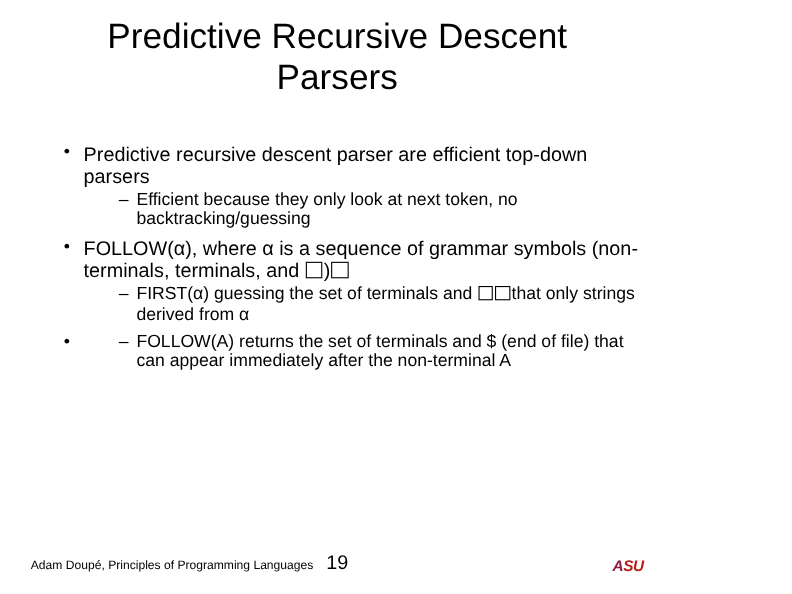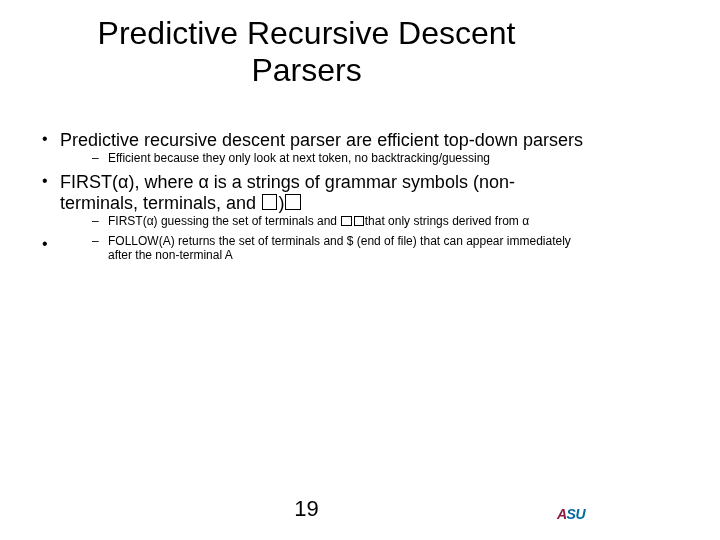--- a/index.html
+++ b/index.html
@@ -19,21 +19,21 @@
     box-sizing: border-box;
   }
   .title {
     font-size: 32px;
     text-align: center;
     padding: 15px 60px 5px 60px;
     line-height: 1.15;
     font-weight: normal;
   }
   .body {
-    padding: 0 30px 0 14px;
+    padding: 0 30px 0 30px;
     margin-top: 36px;
   }
   ul.lvl1 {
     list-style: none;
     margin: 0;
     padding: 0 0 0 28px;
   }
   ul.lvl1 > li {
     position: relative;
     font-size: 18px;
@@ -48,21 +48,21 @@
     top: 0;
     font-size: 16px;
   }
   ul.lvl2 {
     list-style: none;
     margin: 2px 0 4px 0;
     padding: 0 0 0 32px;
   }
   ul.lvl2 > li {
     position: relative;
-    font-size: 12px;
+    font-size: 16px;
     line-height: 1.15;
     margin: 2px 0;
     padding-left: 16px;
   }
   ul.lvl2 > li::before {
     content: "–";
     position: absolute;
     left: 0;
     top: 0;
   }
@@ -72,33 +72,33 @@
     bottom: 20px;
     font-size: 11px;
     color: #000;
   }
   .pagenum {
     position: absolute;
     left: 0;
     right: 0;
     bottom: 18px;
     text-align: center;
-    font-size: 22px;
+    font-size: 18px;
   }
   .logo {
     position: absolute;
     right: 28px;
     bottom: 18px;
     font-weight: bold;
     font-style: italic;
     font-size: 14px;
     letter-spacing: -0.5px;
   }
   .logo .a  { color: #8C1D40; }
-  .logo .su { color: #0369a1; }
+  .logo .su { color: #b91c1c; }
   .unk {
     display: inline-block;
     width: 0.85em;
     height: 0.85em;
     border: 1.5px solid #000;
     box-sizing: border-box;
     vertical-align: -1px;
     margin: 0 1px;
   }
 </style>
@@ -116,37 +116,38 @@
         <span>Predictive recursive descent parser are efficient top-down parsers</span>
         <ul class="lvl2">
           <li>
             <span>Efficient because they only look at next token, no backtracking/guessing</span>
           </li>
         </ul>
       </li>
 
 
       <li>
-        <span>FIRST(α), where α is a strings of grammar symbols (non-terminals, terminals, and </span><span class="unk"></span><span>)</span><span class="unk"></span>
+        <span>FOLLOW(α), where α is a sequence of grammar symbols (non-terminals, terminals, and </span><span class="unk"></span><span>)</span><span class="unk"></span>
         <ul class="lvl2">
           <li>
             <span>FIRST(α) guessing the set of terminals and </span><span class="unk"></span><span class="unk"></span><span>that only strings derived from α</span>
           </li>
         </ul>
       </li>
 
       <li>
         <ul class="lvl2">
           <li>
             <span>FOLLOW(A) returns the set of terminals and $ (end of file) that can appear immediately after the non-terminal A</span>
           </li>
         </ul>
       </li>
 
     </ul>
   </div>
 
+  <div class="footer">Adam Doupé, Principles of Programming Languages</div>
   <div class="pagenum">19</div>
   <div class="logo">
     <span class="a">A</span><span class="su">SU</span>
   </div>
 
 </div>
 
 </body></html>

